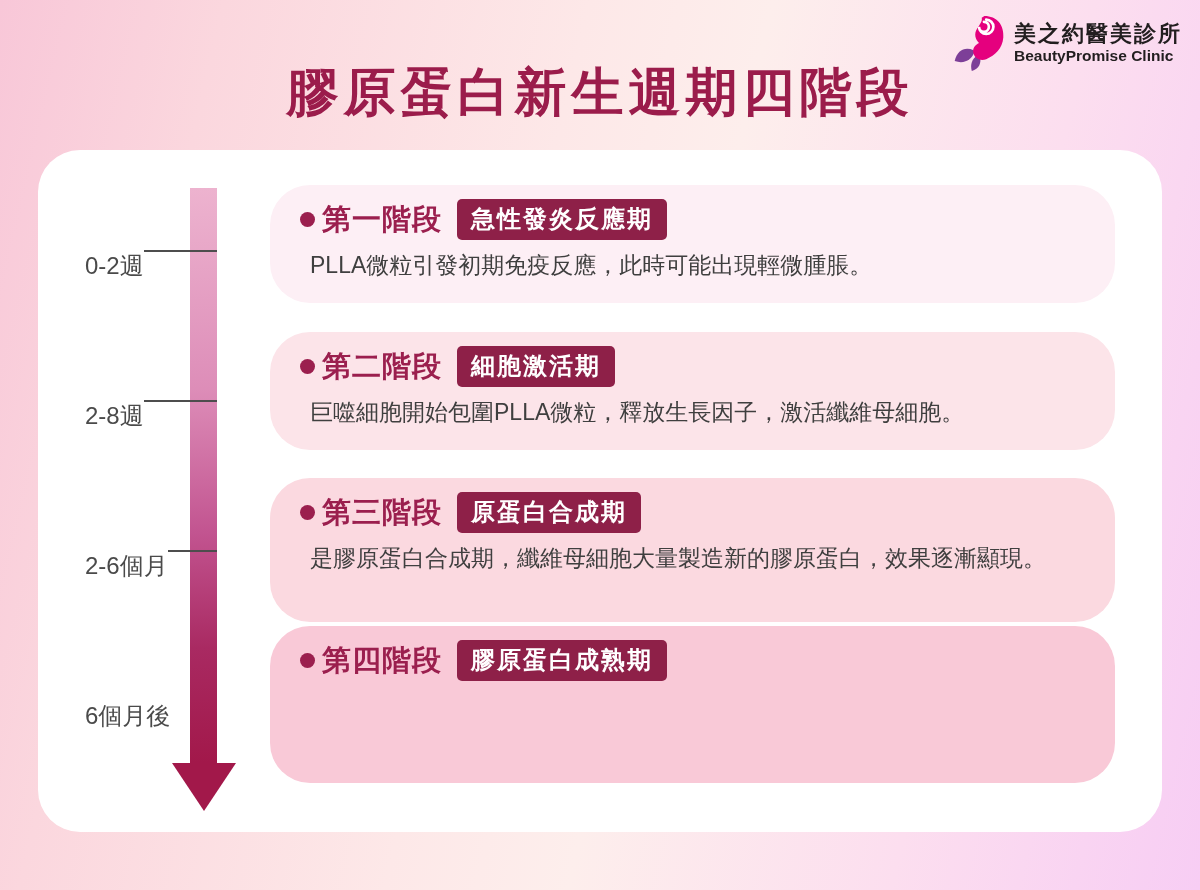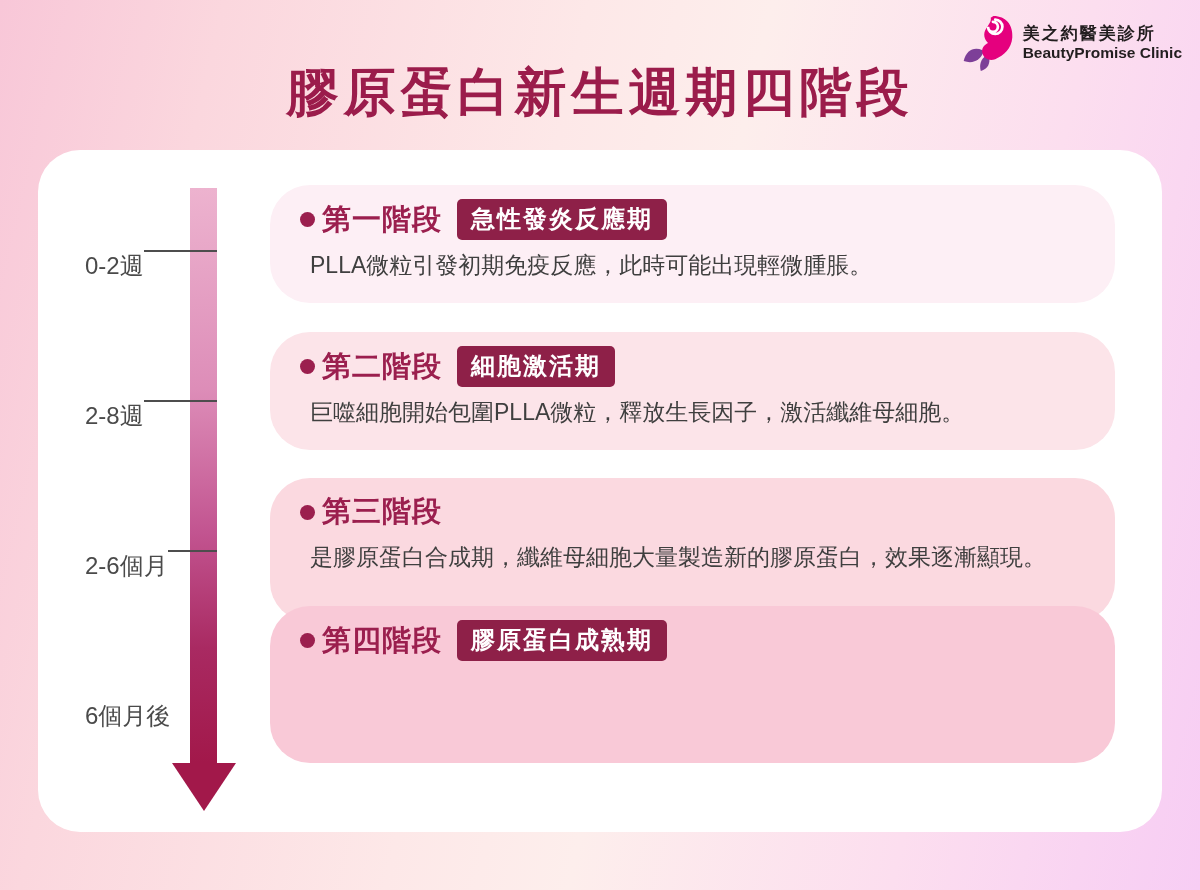--- a/index.html
+++ b/index.html
@@ -8,21 +8,21 @@
     font-family:"Liberation Sans", sans-serif;
     width:1200px; height:890px; overflow:hidden; position:relative;
     background:linear-gradient(103deg,#f8c7d8 0%,#fbd7de 16%,#fde8e8 42%,#fdeeec 55%,#fcdeef 78%,#f7cdf4 100%);
   }
   
   .logo {
     position:absolute; top:14px; right:18px;
     display:flex; align-items:center; gap:8px;
   }
   .logo-text { display:flex; flex-direction:column; line-height:1.1; }
-  .logo-zh { font-size:17px; font-weight:bold; color:#221e1f; letter-spacing:2px; }
+  .logo-zh { font-size:22px; font-weight:bold; color:#221e1f; letter-spacing:2px; }
   .logo-en { font-size:15.5px; font-weight:bold; color:#221e1f; }
   .page-title {
     position:absolute; top:58px; left:0; width:100%;
     text-align:center;
     font-family:"DejaVu Serif", serif;
     font-size:52px; font-weight:700; letter-spacing:5px;
     color:#9b1c4b;
   }
   
   .card {
@@ -50,21 +50,21 @@
   .tl-tick { width:132px; height:2px; background:#4d4d4d; }
   .tl-0 { top:100px; } .tl-1 { top:250px; } .tl-2 { top:400px; } .tl-3 { top:550px;text-align:right; }
   
   .stage {
     position:absolute; left:232px; width:845px;
     border-radius:40px; padding:14px 20px 0 30px;
   }
   .stage-0 { top:35px;  height:118px; }
   .stage-1 { top:182px; height:118px; }
   .stage-2 { top:328px; height:144px; }
-  .stage-3 { top:456px; height:157px; }
+  .stage-3 { top:476px; height:157px; }
   .stage-head { display:flex; align-items:center; }
   .bullet {
     width:15px; height:15px; border-radius:50%;
     background:#9b1f4e; flex:0 0 auto; margin-right:7px;
   }
   .stage-title {
     font-size:29px; font-weight:bold; color:#9b1f4e; letter-spacing:1px;
     margin-right:15px; white-space:nowrap;
   }
   .stage-badge {
@@ -133,20 +133,21 @@
       <span class="stage-title">第一階段</span>
       <span class="stage-badge">急性發炎反應期</span>
     </div>
     <p class="stage-body">PLLA微粒引發初期免疫反應，此時可能出現輕微腫脹。</p>
   </section>
 
   <section class="stage stage-2" style="background: rgb(251, 217, 224);">
     <div class="stage-head">
       <span class="bullet"></span>
       <span class="stage-title">第三階段</span>
+      <span class="stage-badge">原蛋白合成期</span>
     </div>
     <p class="stage-body">是膠原蛋白合成期，纖維母細胞大量製造新的膠原蛋白，效果逐漸顯現。</p>
   </section>
 
   <section class="stage stage-3" style="background: rgb(249, 201, 215);">
     <div class="stage-head">
       <span class="bullet"></span>
       <span class="stage-title">第四階段</span>
       <span class="stage-badge">膠原蛋白成熟期</span>
     </div>

